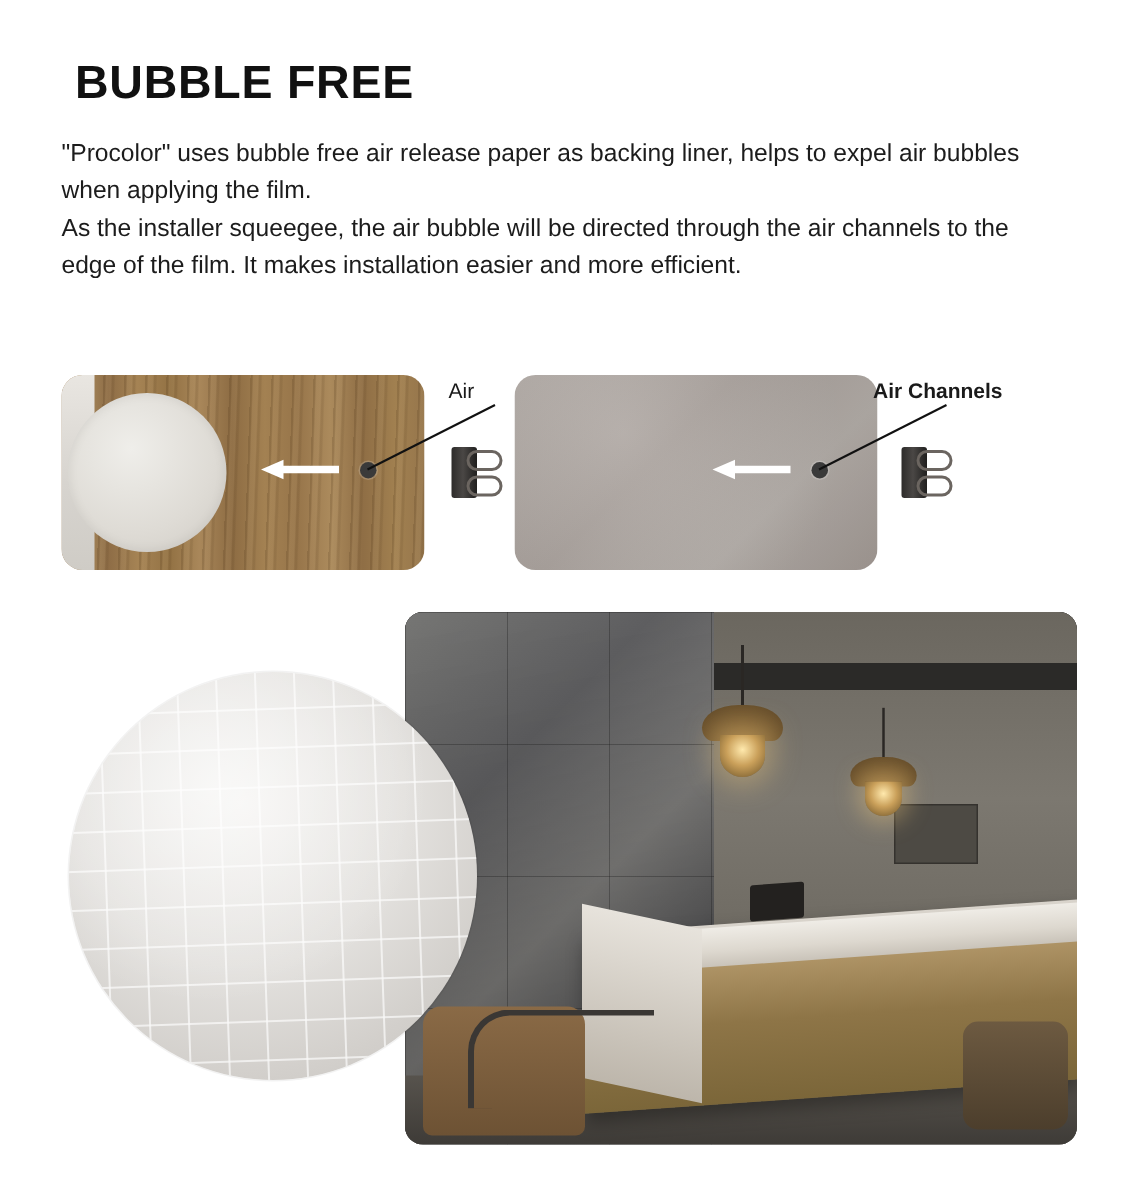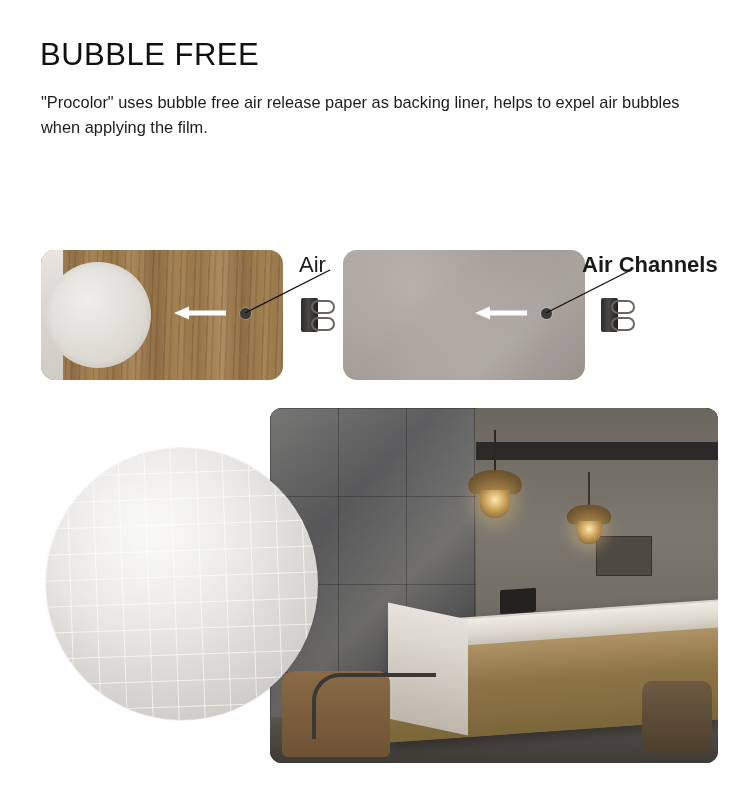--- a/index.html
+++ b/index.html
@@ -12,24 +12,24 @@
     height: 796px;
     position: relative;
     font-family: "Liberation Sans", sans-serif;
     color: #1a1a1a;
     overflow: hidden;
   }
 
   
   .page-title {
     position: absolute;
-    left: 40px;
+    left: 50px;
     top: 38px;
     font-size: 31px;
-    font-weight: normal;
+    font-weight: bold;
     letter-spacing: 0.5px;
     color: #111111;
     line-height: 1.1;
   }
 
   
   .body-copy {
     position: absolute;
     left: 41px;
     top: 90px;
@@ -151,21 +151,21 @@
   .clip .clip-arm1 { left: 14px; top: 6px; }
   .clip .clip-arm2 { left: 14px; top: 23px; }
 
   .leader-line {
     position: absolute;
     pointer-events: none;
   }
 
   .callout-label {
     position: absolute;
-    font-size: 22px;
+    font-size: 14px;
     color: #1a1a1a;
     white-space: nowrap;
   }
 
   
   .photo {
     position: absolute;
     left: 270px;
     top: 408px;
     width: 448px;
@@ -350,20 +350,21 @@
     background: radial-gradient(circle at 35% 28%, rgba(255,255,255,0.55), rgba(255,255,255,0) 55%);
   }
 </style>
 </head>
 <body>
 
 <div class="page-title">BUBBLE FREE</div>
 
 <div class="body-copy">
   <p>"Procolor" uses bubble free air release paper as backing liner, helps to expel air bubbles when applying the film.</p>
+  <p>As the installer squeegee, the air bubble will be directed through the air channels to the edge of the film. It makes installation easier and more efficient.</p>
 </div>
 
 <div class="panels">
 
   <div class="panel panel-left">
     <div class="wood"></div>
     <div class="wood-left-strip"></div>
     <div class="liner-circle"></div>
   </div>
   <div class="bubble-dot" style="left:199px; top:58px;"></div>

